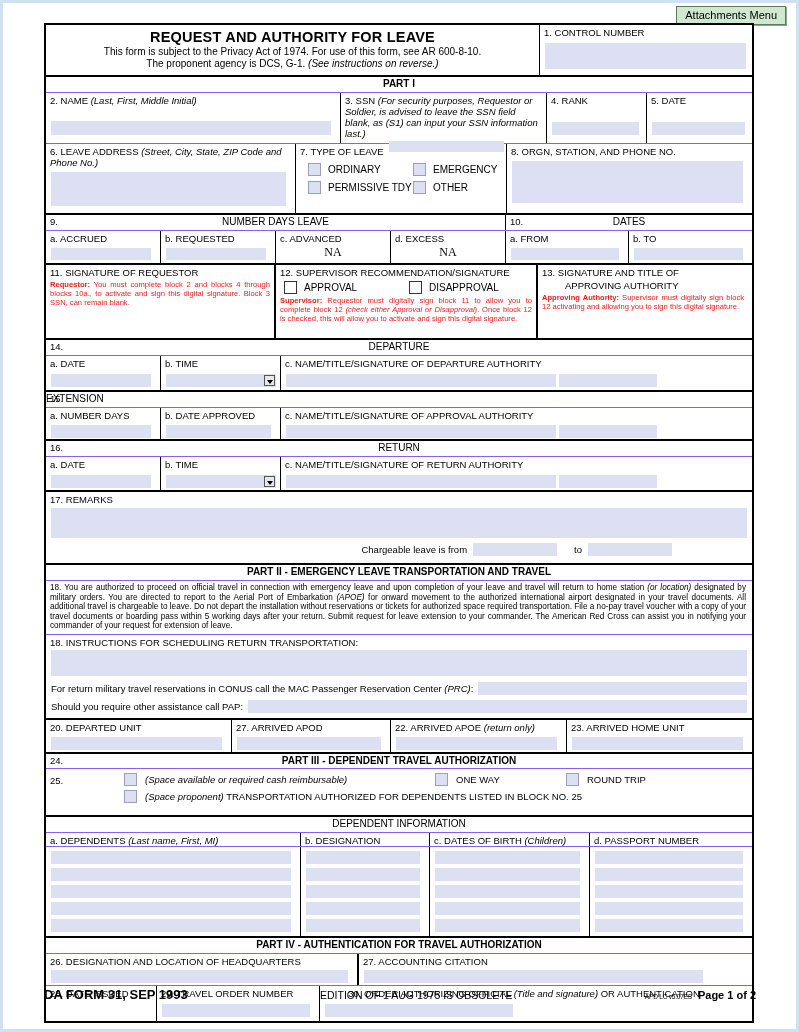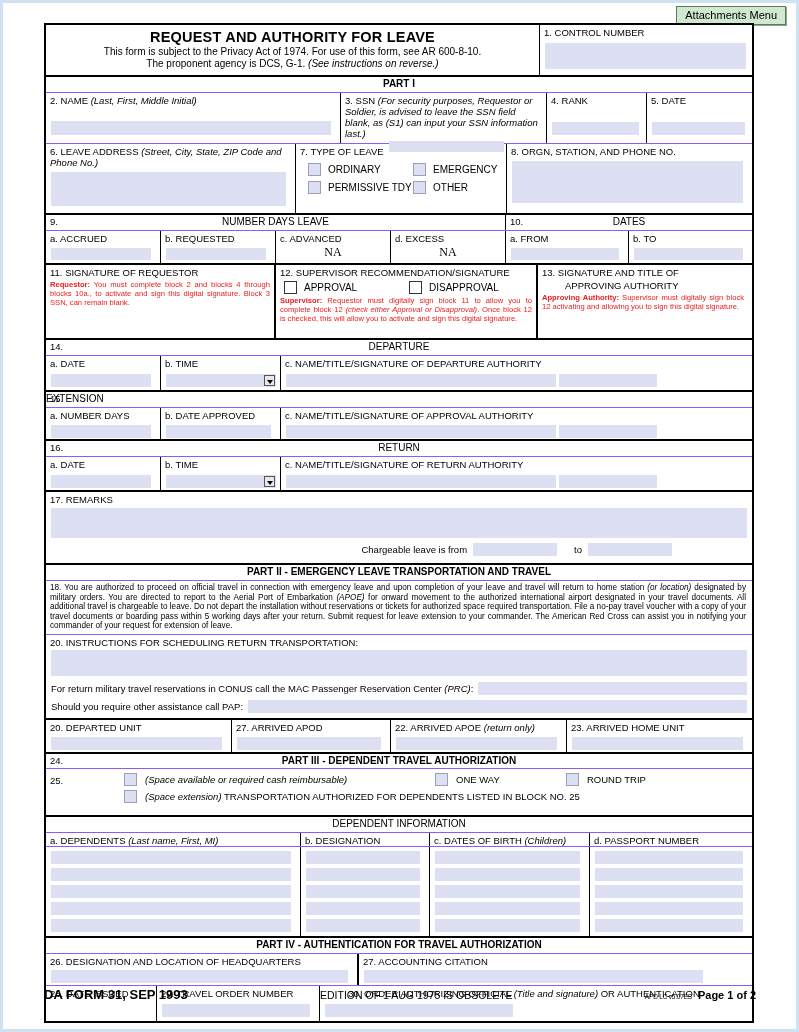--- a/index.html
+++ b/index.html
@@ -345,21 +345,21 @@
   <div class="secbar bb">PART II - EMERGENCY LEAVE TRANSPORTATION AND TRAVEL</div>
 
   <div class="cell bb" style="padding:2px 6px 3px 4px;">
     <div class="para" style="padding:0;text-indent:0;">
       <span style="font-weight:normal;">18.</span>
       <span>You are authorized to proceed on official travel in connection with emergency leave and upon completion of your leave and travel will return to home station </span><span class="ital">(or location)</span><span> designated by military orders. You are directed to report to the Aerial Port of Embarkation </span><span class="ital">(APOE)</span><span> for onward movement to the authorized international airport designated in your travel documents. All additional travel is chargeable to leave. Do not depart the installation without reservations or tickets for authorized space required transportation. File a no-pay travel voucher with a copy of your travel documents or boarding pass within 5 working days after your return. Submit request for leave extension to your commander. The American Red Cross can assist you in notifying your commander of your request for extension of leave.</span>
     </div>
   </div>
 
   <div class="cell bb2" style="height:85px;">
-    <div class="lbl">20.  INSTRUCTIONS FOR SCHEDULING RETURN TRANSPORTATION:</div>
+    <div class="lbl">18.  INSTRUCTIONS FOR SCHEDULING RETURN TRANSPORTATION:</div>
     <div class="fld" style="margin:2px 5px 0 5px;height:26px;"></div>
     <div style="display:flex;align-items:center;margin:6px 0 0 5px;font-size:9.5px;">
       <span><span>For return military travel reservations in CONUS call the MAC Passenger Reservation Center </span><span class="ital">(PRC)</span><span>:</span></span>
       <span class="fld" style="flex:1;height:13px;margin:0 5px 0 5px;"></span>
     </div>
     <div style="display:flex;align-items:center;margin:5px 0 0 5px;font-size:9.5px;">
       <span>Should you require other assistance call PAP:</span>
       <span class="fld" style="flex:1;height:13px;margin:0 5px 0 5px;"></span>
     </div>
   </div>
@@ -393,21 +393,21 @@
     <div style="display:flex;align-items:center;margin:4px 0 0 78px;font-size:9.5px;">
       <span class="chk"></span>
       <span class="lbl-i" style="margin-left:8px;width:290px;">(Space available or required cash reimbursable)</span>
       <span class="chk"></span>
       <span style="margin-left:8px;width:110px;">ONE WAY</span>
       <span class="chk"></span>
       <span style="margin-left:8px;">ROUND TRIP</span>
     </div>
     <div style="display:flex;align-items:center;margin:4px 0 0 78px;font-size:9.5px;">
       <span class="chk"></span>
-      <span style="margin-left:8px;"><span class="lbl-i">(Space extension)</span><span> TRANSPORTATION AUTHORIZED FOR DEPENDENTS LISTED IN BLOCK NO. 25</span></span>
+      <span style="margin-left:8px;"><span class="lbl-i">(Space proponent)</span><span> TRANSPORTATION AUTHORIZED FOR DEPENDENTS LISTED IN BLOCK NO. 25</span></span>
     </div>
   </div>
 
   <div class="secbar bb" style="font-weight:normal;">DEPENDENT INFORMATION</div>
 
   <div class="row bb">
     <div class="cell br lbl" style="width:255px;"><span>a.  DEPENDENTS  </span><span class="lbl-i">(Last name, First, MI)</span></div>
     <div class="cell br lbl" style="width:129px;">b.  DESIGNATION</div>
     <div class="cell br lbl" style="width:160px;"><span>c.  DATES OF BIRTH </span><span class="lbl-i">(Children)</span></div>
     <div class="cell lbl" style="width:162px;">d.  PASSPORT NUMBER</div>

